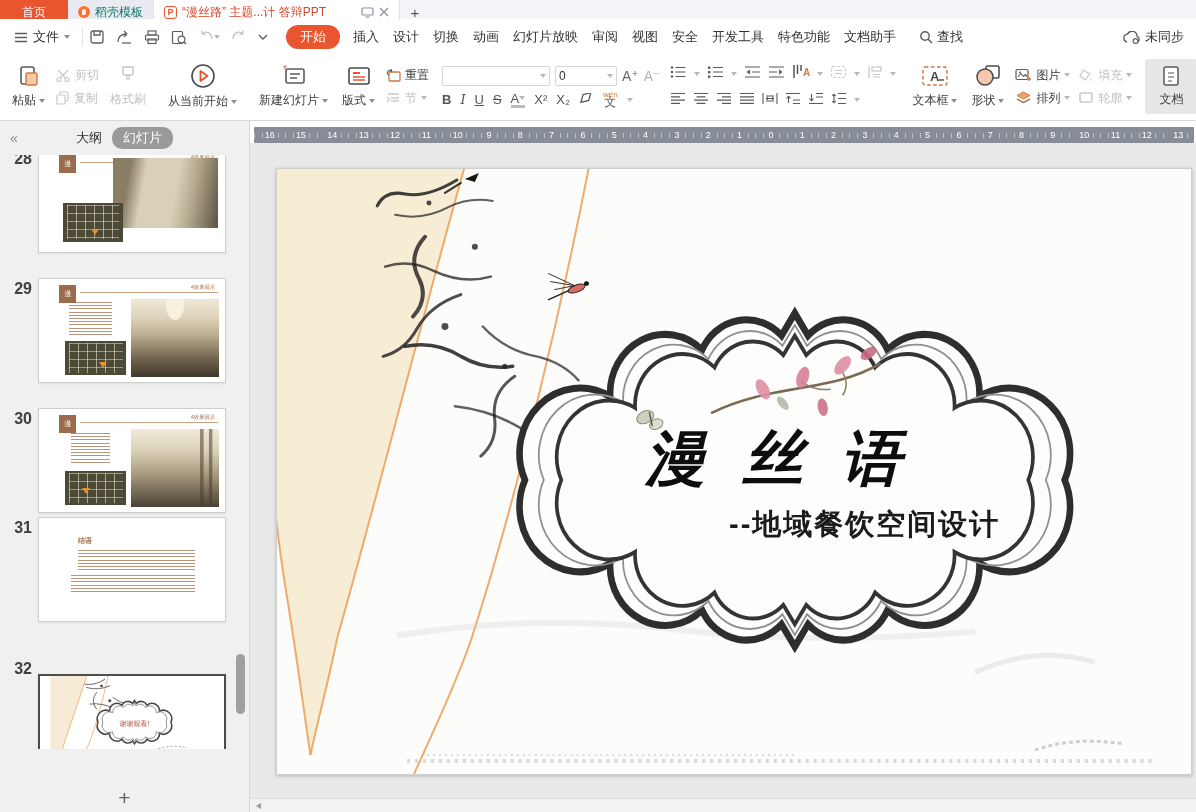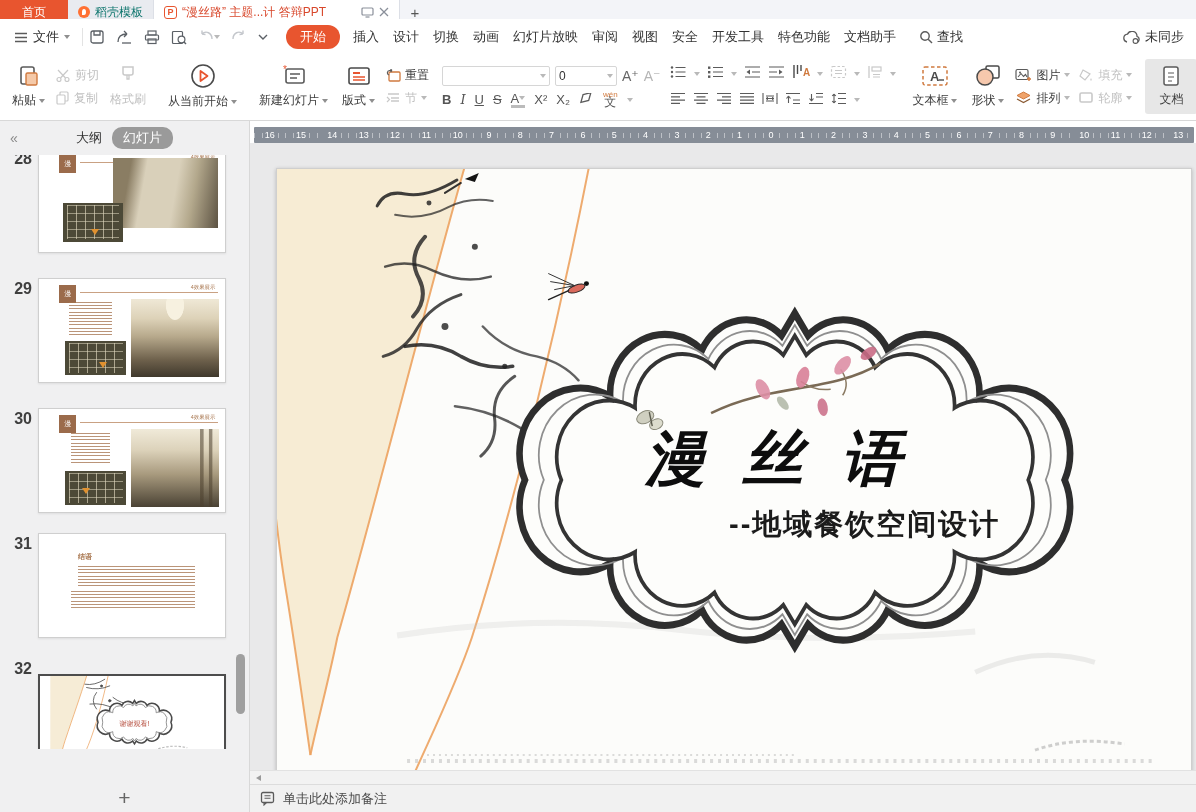--- a/index.html
+++ b/index.html
@@ -534,21 +534,21 @@
             <div class="hline"></div>
             <div class="hdr">4效果展示</div>
             <div class="paratext" style="left:17%;top:23%;width:21%;height:30%;"></div>
             <div class="photo ph30" style="right:3.5%;top:19%;width:47%;height:76%;"></div>
             <div class="floorplan" style="left:14%;top:60%;width:33%;height:33%;">
                 <span class="fpmark" style="left:28%;top:52%;"></span>
               </div>
           </div>
         </div>
 
-        <div class="thumbw" style="top:378px;padding-left:27px;">
+        <div class="thumbw" style="top:362px;padding-left:27px;">
           <span class="tnum">31</span>
           <div class="thumb">
             <div class="h31">结语</div>
             <div class="paratext" style="left:21%;top:31%;width:63%;height:21%;"></div>
             <div class="paratext" style="left:17%;top:55%;width:67%;height:18%;"></div>
           </div>
         </div>
 
         <div class="thumbw" style="top:503px;">
           <span class="tnum">32</span>
@@ -742,23 +742,15 @@
 
           <div class="slide-title">漫丝语</div>
           <div class="slide-subtitle">--地域餐饮空间设计</div>
         </div>
       </div>
 
       <div id="hscroll">
           <span class="larr"></span>
         </div>
 
-      <div id="notesbar">
-        <svg class="icn" width="16" height="15" viewBox="0 0 16 15">
-            <rect x="1.5" y="1.5" width="12" height="10" rx="1.5" fill="none" stroke="currentColor" stroke-width="1.3"></rect>
-            <path d="M4.5 4.8 h6 M4.5 7.2 h6" stroke="currentColor" stroke-width="1.1"></path>
-            <path d="M4 11.5 l0 2.5 l2.5-2.5" fill="none" stroke="currentColor" stroke-width="1.1"></path>
-          </svg>
-        <span>单击此处添加备注</span>
-      </div>
     </div>
   </div>
 </div>
 
 </body></html>

